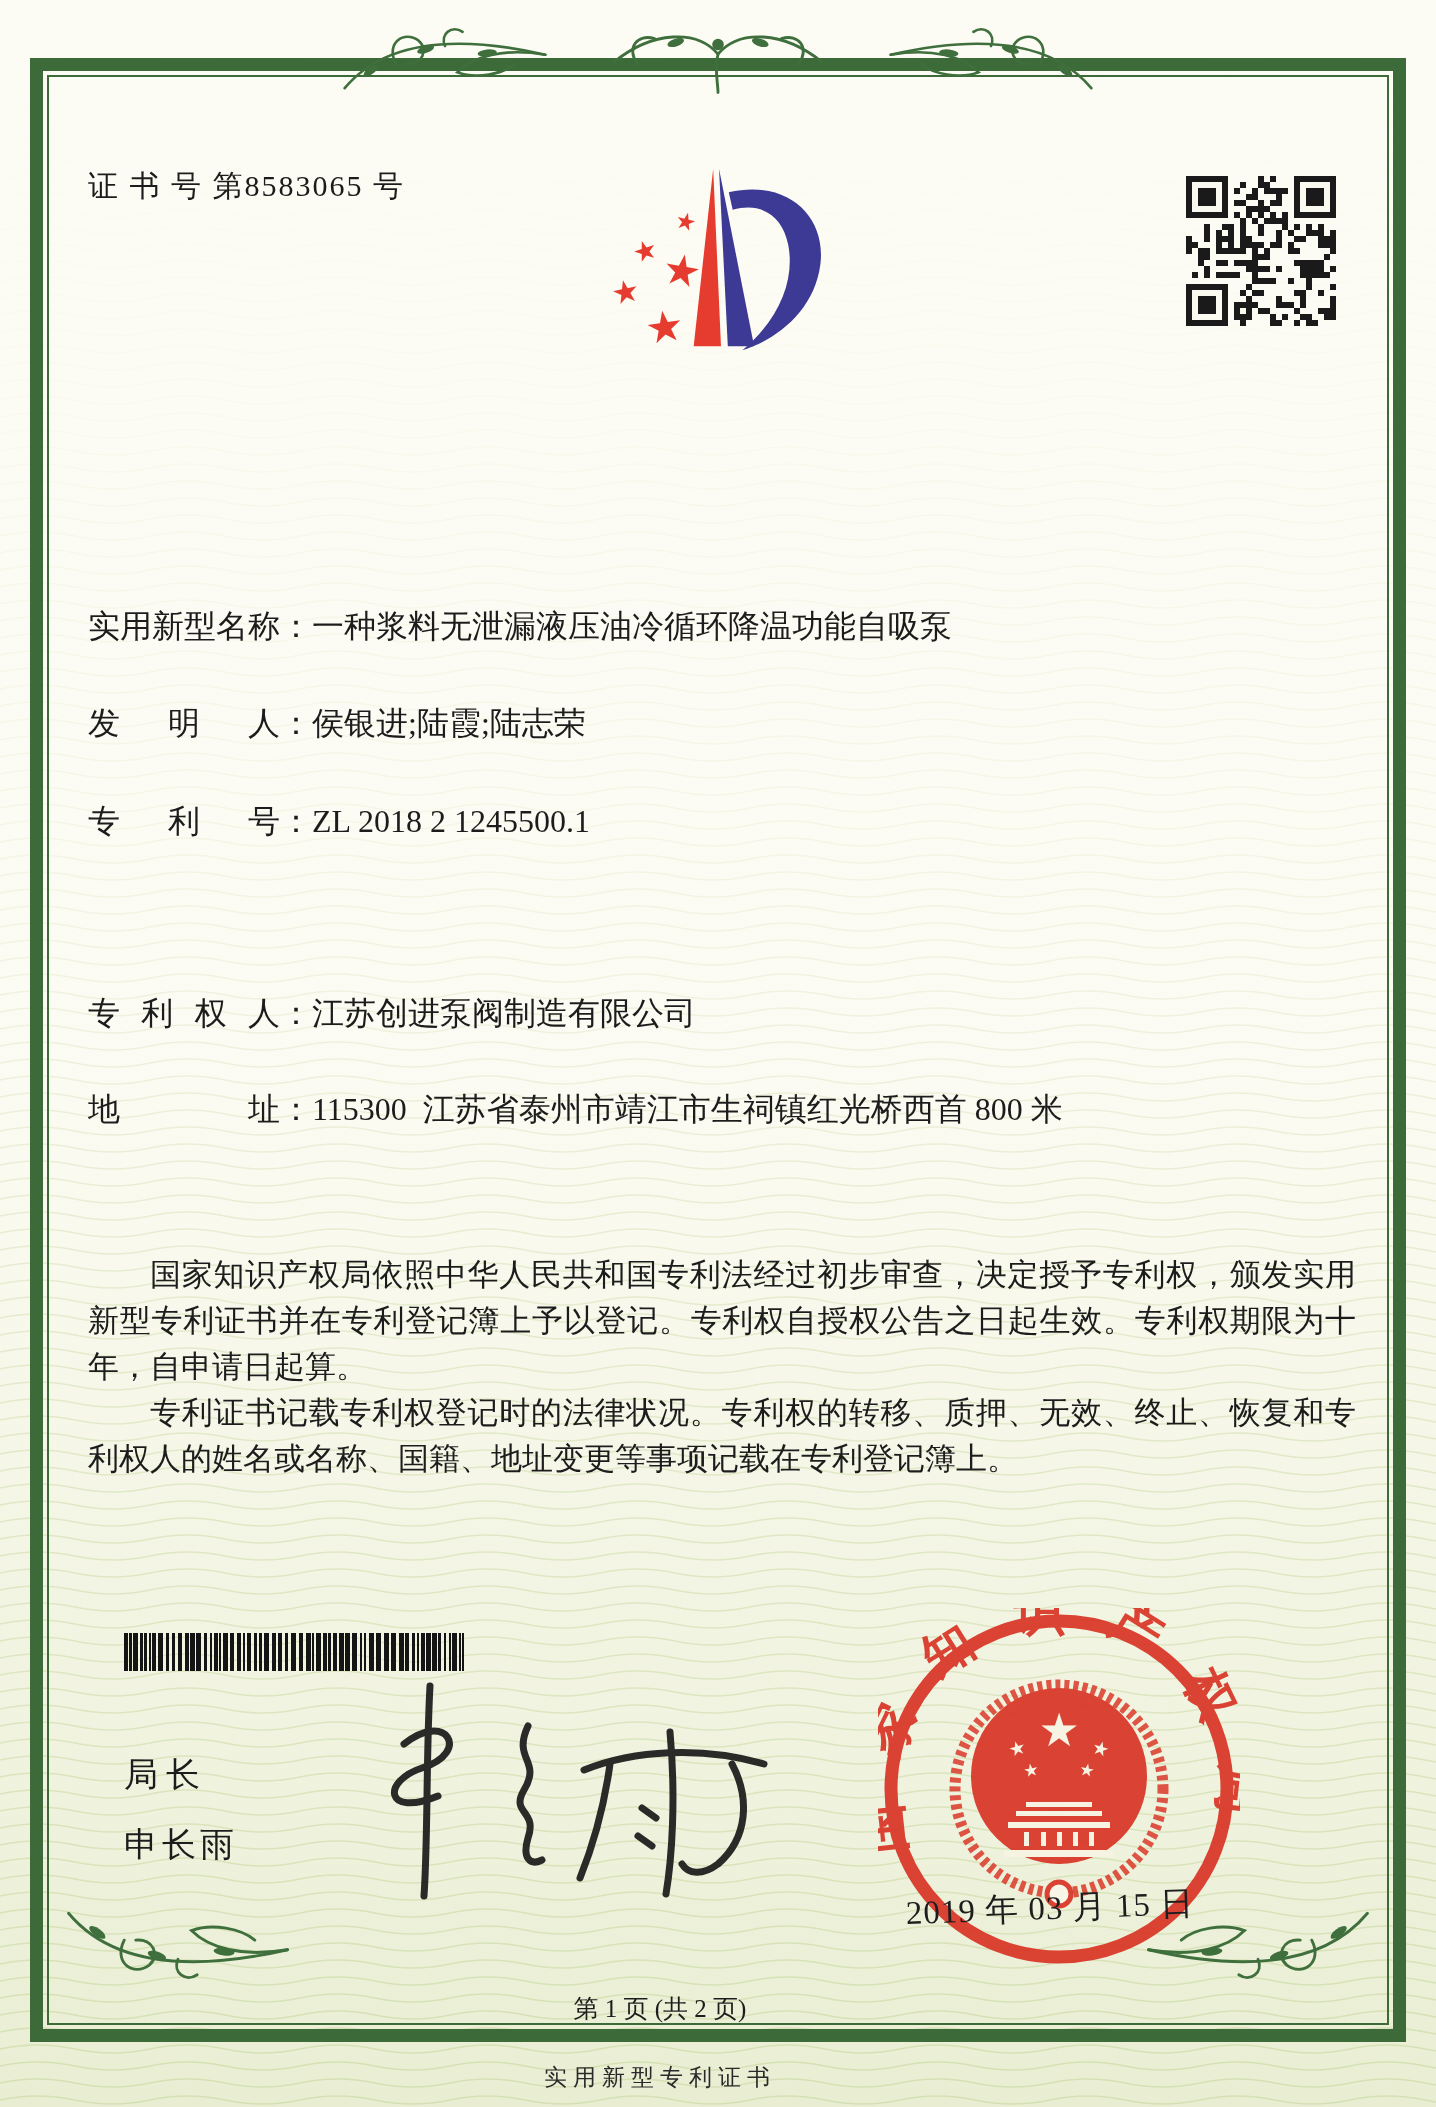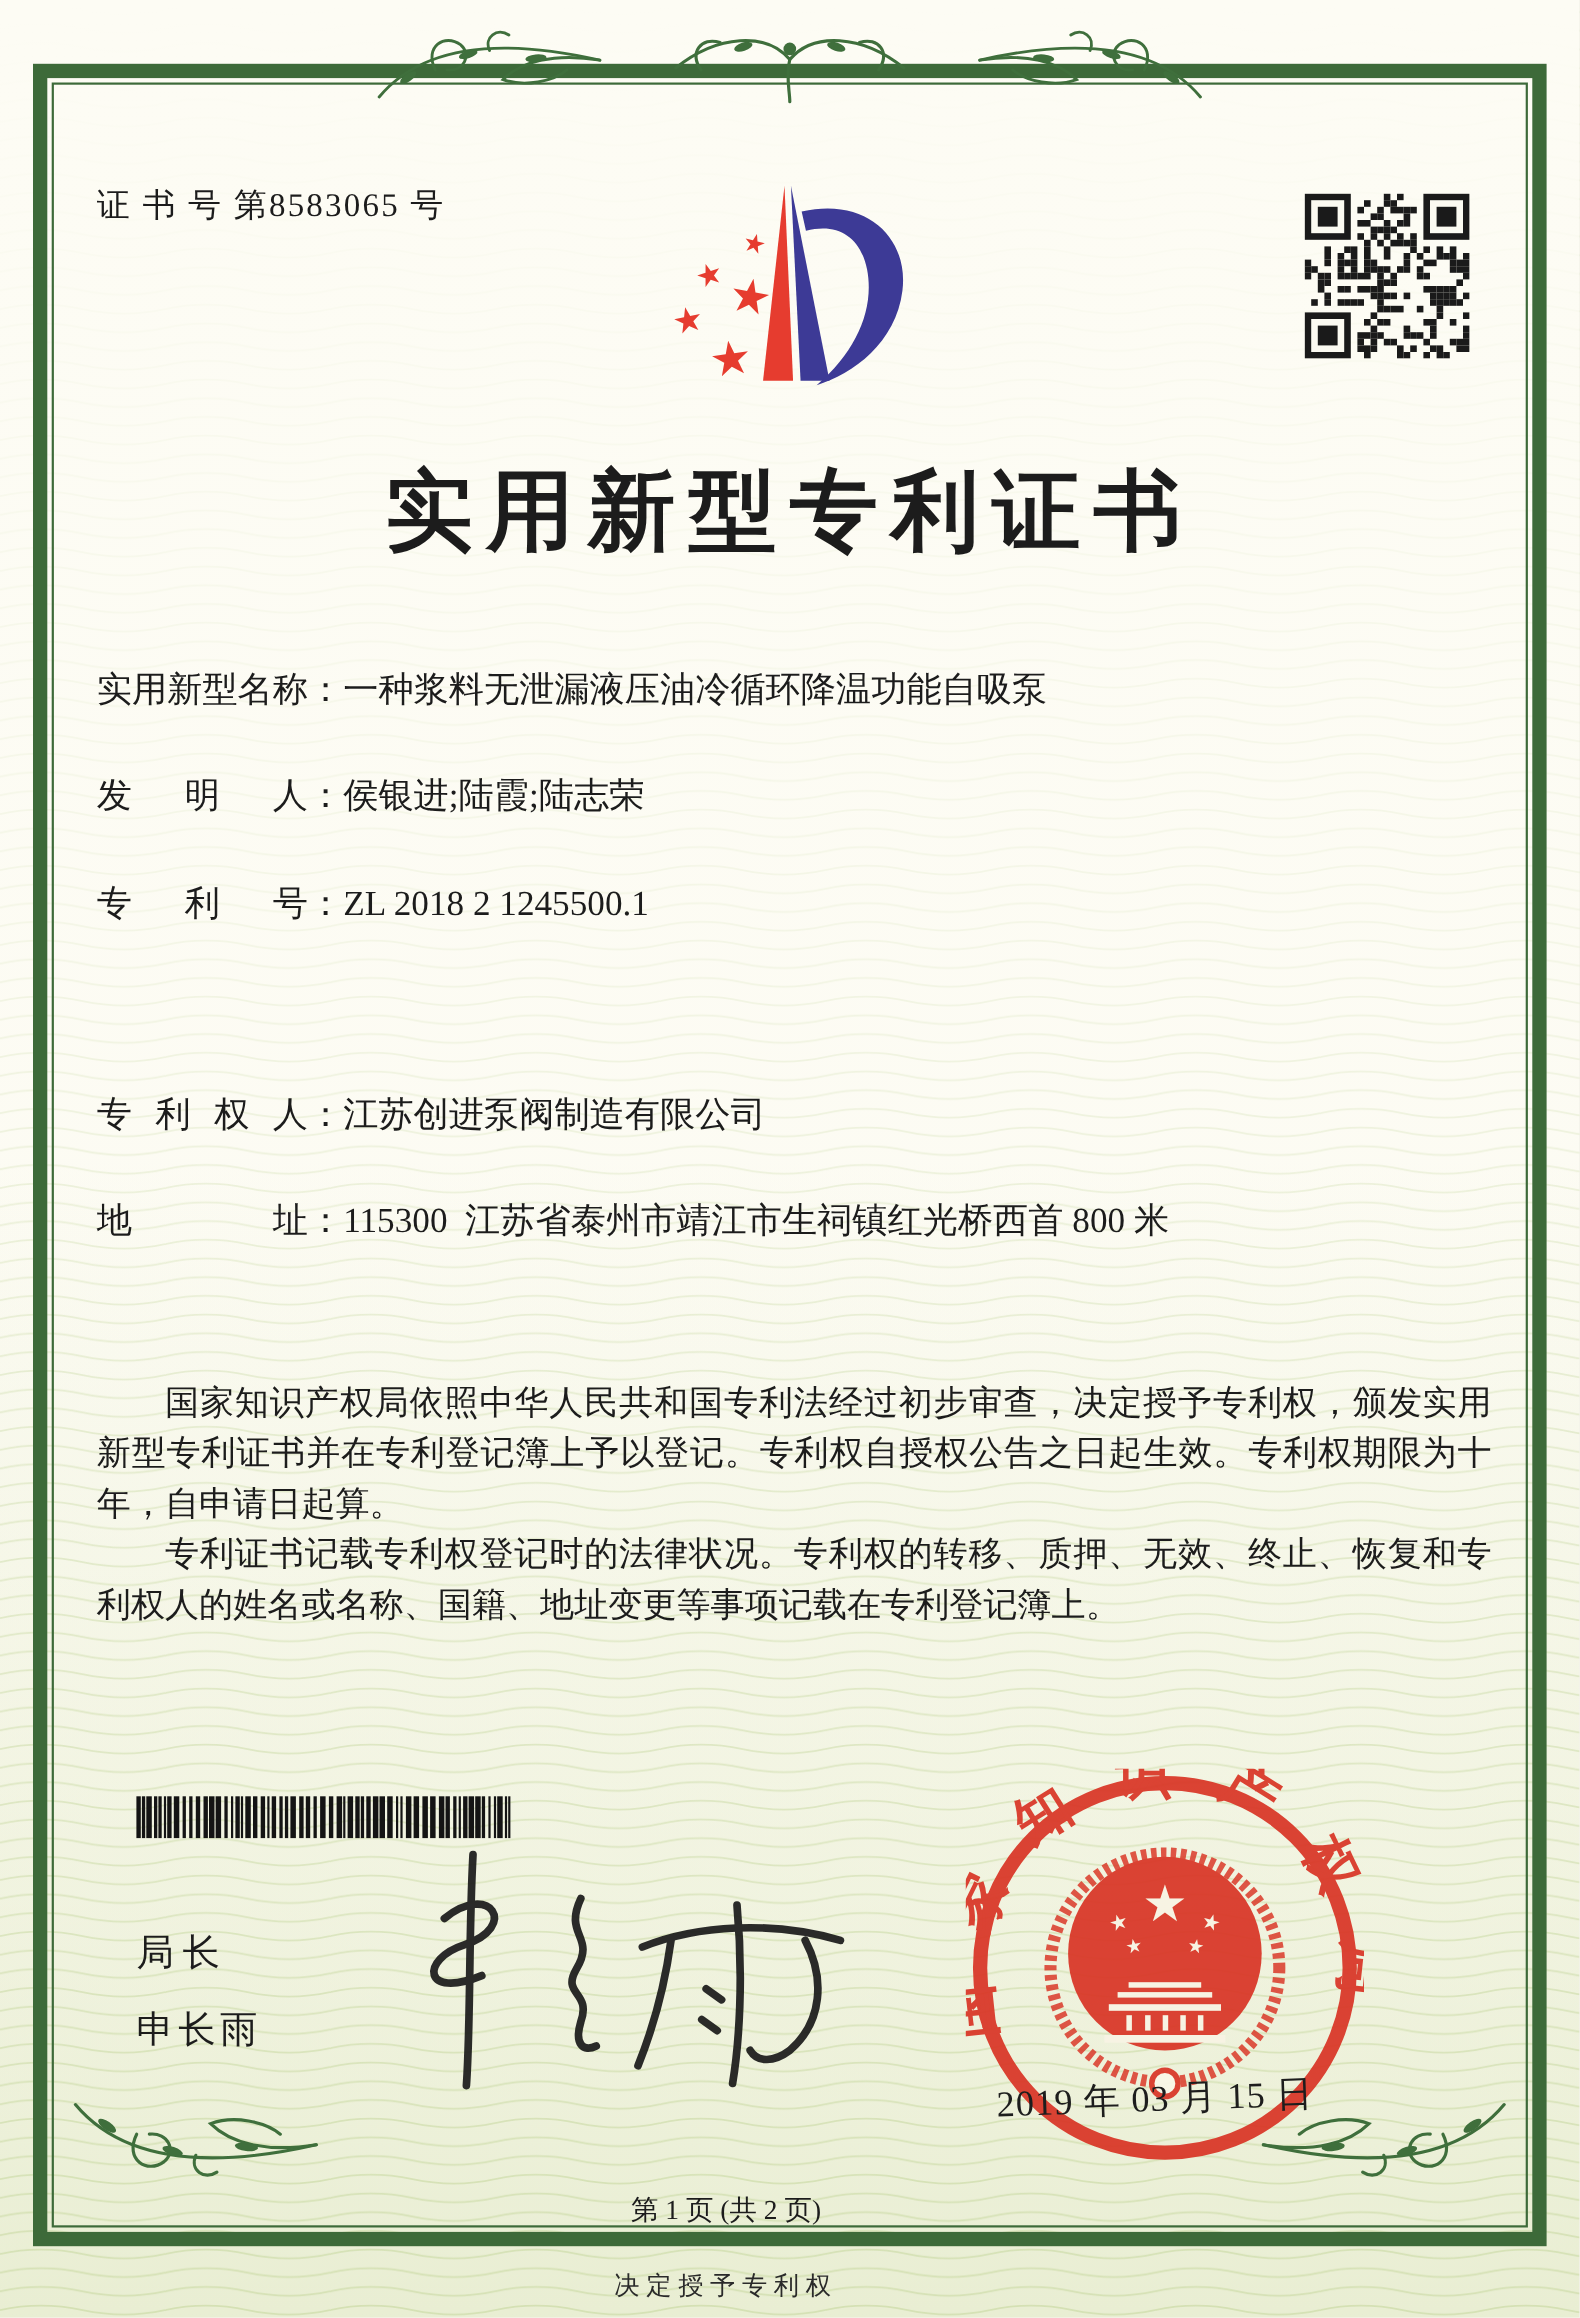--- a/index.html
+++ b/index.html
@@ -317,21 +317,20 @@
       <rect x="6" y="6" width="30" height="30" fill="#fbfaf1"></rect>
       <rect x="12" y="12" width="18" height="18" fill="#1a1a1a"></rect>
       <rect x="108" y="0" width="42" height="42" fill="#1a1a1a"></rect>
       <rect x="114" y="6" width="30" height="30" fill="#fbfaf1"></rect>
       <rect x="120" y="12" width="18" height="18" fill="#1a1a1a"></rect>
       <rect x="0" y="108" width="42" height="42" fill="#1a1a1a"></rect>
       <rect x="6" y="114" width="30" height="30" fill="#fbfaf1"></rect>
       <rect x="12" y="120" width="18" height="18" fill="#1a1a1a"></rect>
     </svg>
 
-  <div class="abs z2 title">实用新型专利证书</div>
 
   <div class="abs z2 frow" style="top:605px">
     <span class="flabel">实用新型名称</span><span>：</span><span class="fval">一种浆料无泄漏液压油冷循环降温功能自吸泵</span>
   </div>
   <div class="abs z2 frow" style="top:702px">
     <span class="flabel">发明人</span><span>：</span><span class="fval">侯银进;陆霞;陆志荣</span>
   </div>
   <div class="abs z2 frow" style="top:800px">
     <span class="flabel">专利号</span><span>：</span><span class="fval">ZL 2018 2 1245500.1</span>
   </div>
@@ -452,15 +451,15 @@
           <rect x="195" y="224" width="5" height="14"></rect>
         <rect x="211" y="224" width="5" height="14"></rect>
         <rect x="126" y="242" width="110" height="7"></rect>
       </g>
       <circle cx="181" cy="286" r="12" fill="#faf7e8" stroke="#d93425" stroke-width="5"></circle>
     </svg>
     <div class="sealdate">2019 年 03 月 15 日</div>
   </div>
 
   <div class="abs z2 pagenum">第 1 页 (共 2 页)</div>
-  <div class="abs z2 backnote">决定授予专利权</div>
+  <div class="abs z2 backnote">实用新型专利证书</div>
 
 </div>
 
 </body></html>

